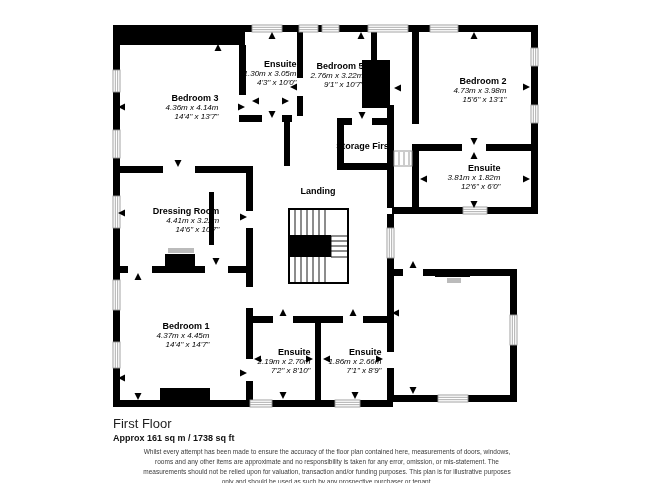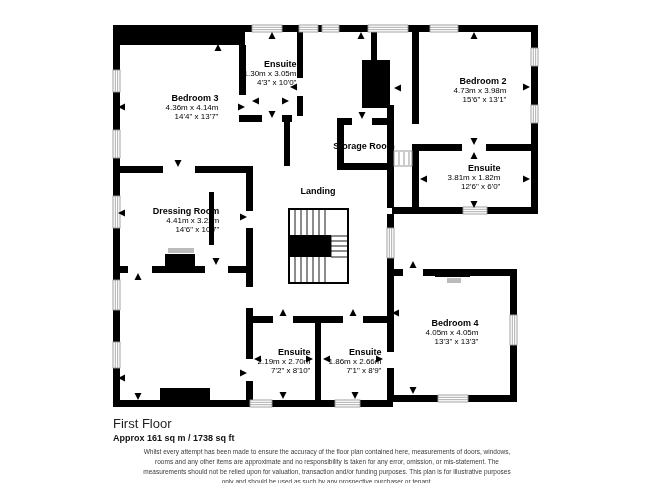--- a/index.html
+++ b/index.html
@@ -3,21 +3,21 @@
 <meta charset="utf-8">
 <style>
   html,body{margin:0;padding:0;background:#ffffff;}
   .canvas{
     position:relative;width:650px;height:483px;background:#ffffff;overflow:hidden;
     font-family:"Liberation Sans","DejaVu Sans",sans-serif;color:#000;
   }
   #plan-svg{position:absolute;left:0;top:0;width:650px;height:483px;}
   .room-label{position:absolute;transform:translateX(-50%);text-align:right;white-space:nowrap;}
   .room-name{display:block;font-weight:bold;font-size:9px;line-height:1.12;}
-  .room-dim{display:block;font-size:8px;line-height:1.15;}
+  .room-dim{display:block;font-size:8px;line-height:1.15;font-style:italic;}
   .footer-title{position:absolute;left:113px;top:416px;font-size:13px;color:#1d1d1d;}
   .footer-area{position:absolute;left:113px;top:433px;font-size:9px;font-weight:bold;color:#111;text-align:center;}
   .footer-disclaimer{position:absolute;left:140px;top:447px;width:374px;font-size:6.5px;
     line-height:1.55;text-align:center;color:#3a3a3a;}
 </style>
 </head>
 <body>
 
 <div class="canvas">
 
@@ -203,63 +203,68 @@
     <span class="room-dim">4.36m x 4.14m</span>
     <span class="room-dim">14'4" x 13'7"</span>
   </div>
 
   <div class="room-label" style="left:270px;top:59px">
     <span class="room-name">Ensuite</span>
     <span class="room-dim">1.30m x 3.05m</span>
     <span class="room-dim">4'3" x 10'0"</span>
   </div>
 
+  <div class="room-label" style="left:337px;top:61px">
+    <span class="room-name">Bedroom 5</span>
+    <span class="room-dim">2.76m x 3.22m</span>
+    <span class="room-dim">9'1" x 10'7"</span>
+  </div>
 
   <div class="room-label" style="left:480px;top:76px">
     <span class="room-name">Bedroom 2</span>
     <span class="room-dim">4.73m x 3.98m</span>
     <span class="room-dim">15'6" x 13'1"</span>
   </div>
 
   <div class="room-label" style="left:364px;top:141px">
-    <span class="room-name">Storage Room</span>
+    <span class="room-name">Storage First</span>
   </div>
 
   <div class="room-label" style="left:474px;top:163px">
     <span class="room-name">Ensuite</span>
     <span class="room-dim">3.81m x 1.82m</span>
     <span class="room-dim">12'6" x 6'0"</span>
   </div>
 
   <div class="room-label" style="left:318px;top:186px">
     <span class="room-name">Landing</span>
   </div>
 
   <div class="room-label" style="left:186px;top:206px">
     <span class="room-name">Dressing Room</span>
     <span class="room-dim">4.41m x 3.22m</span>
     <span class="room-dim">14'6" x 10'7"</span>
   </div>
 
+  <div class="room-label" style="left:183px;top:321px">
+    <span class="room-name">Bedroom 1</span>
+    <span class="room-dim">4.37m x 4.45m</span>
+    <span class="room-dim">14'4" x 14'7"</span>
+  </div>
 
   <div class="room-label" style="left:284px;top:347px">
     <span class="room-name">Ensuite</span>
     <span class="room-dim">2.19m x 2.70m</span>
     <span class="room-dim">7'2" x 8'10"</span>
   </div>
 
   <div class="room-label" style="left:355px;top:347px">
     <span class="room-name">Ensuite</span>
     <span class="room-dim">1.86m x 2.66m</span>
     <span class="room-dim">7'1" x 8'9"</span>
   </div>
 
-  <div class="room-label" style="left:452px;top:318px">
-    <span class="room-name">Bedroom 4</span>
-    <span class="room-dim">4.05m x 4.05m</span>
-    <span class="room-dim">13'3" x 13'3"</span>
-  </div>
 
   <div class="footer-title">First Floor</div>
   <div class="footer-area">Approx 161 sq m / 1738 sq ft</div>
   <div class="footer-disclaimer">Whilst every attempt has been made to ensure the accuracy of the floor plan contained here, measurements of doors, windows, rooms and any other items are approximate and no responsibility is taken for any error, omission, or mis-statement. The measurements should not be relied upon for valuation, transaction and/or funding purposes. This plan is for illustrative purposes only and should be used as such by any prospective purchaser or tenant.</div>
 
 </div>
 
 </body></html>

